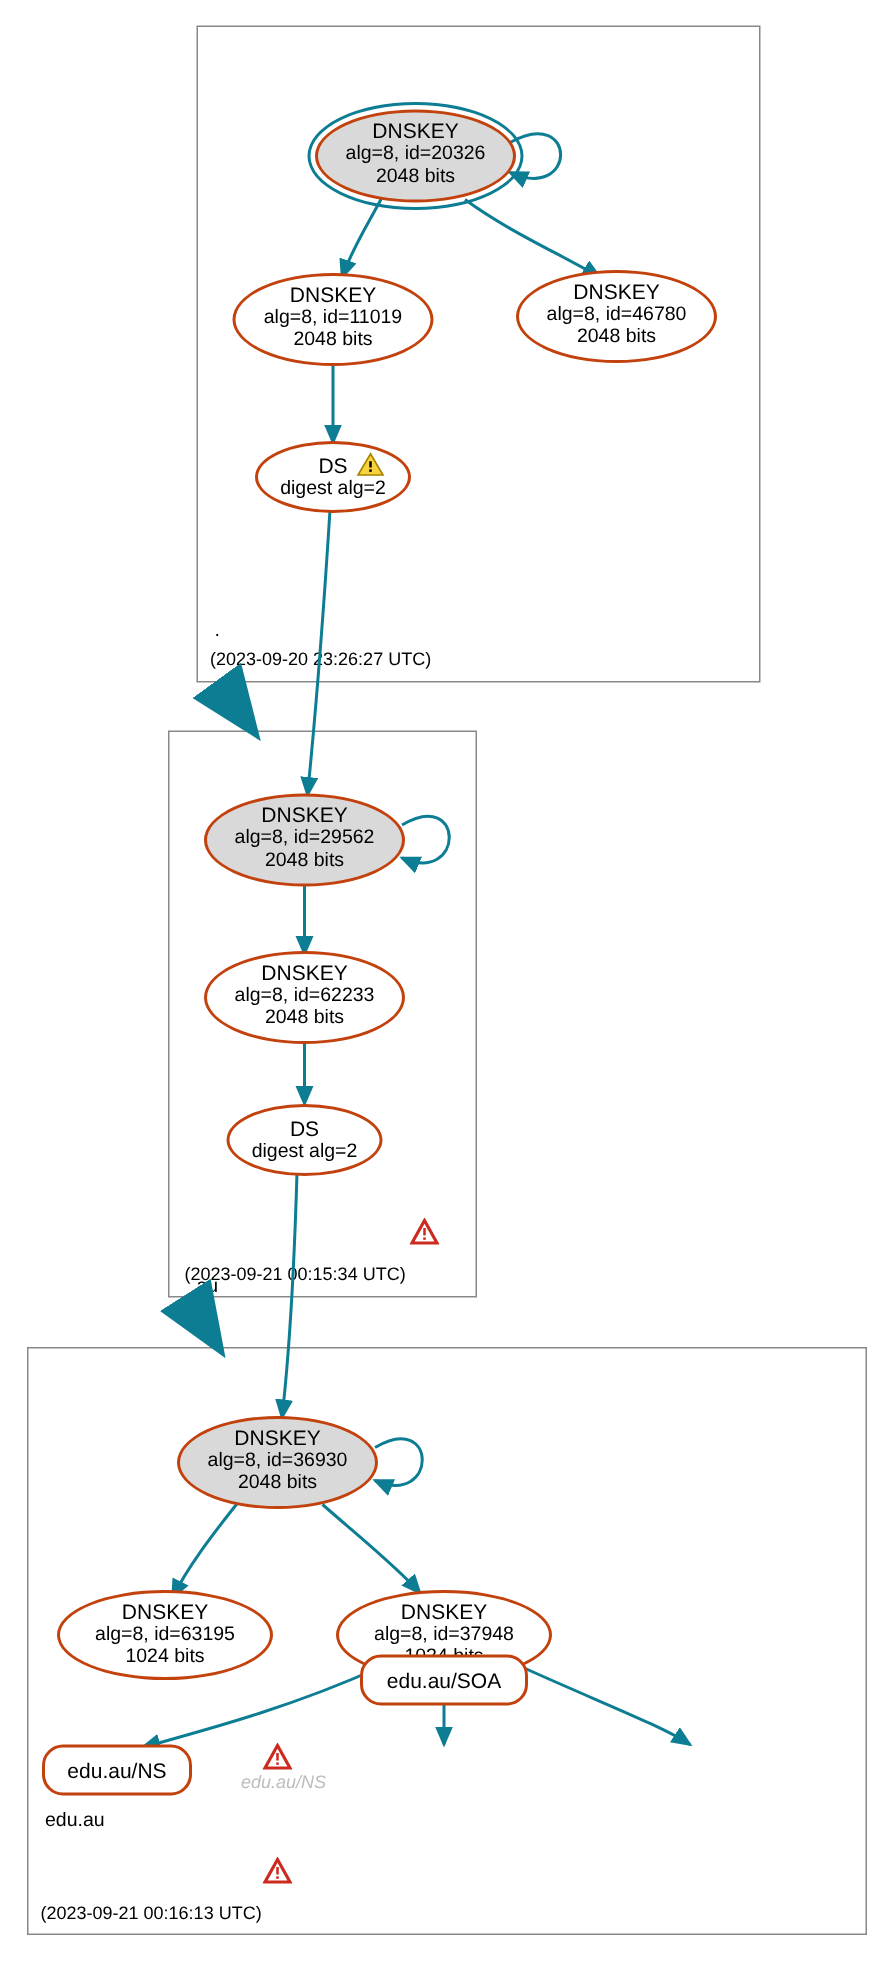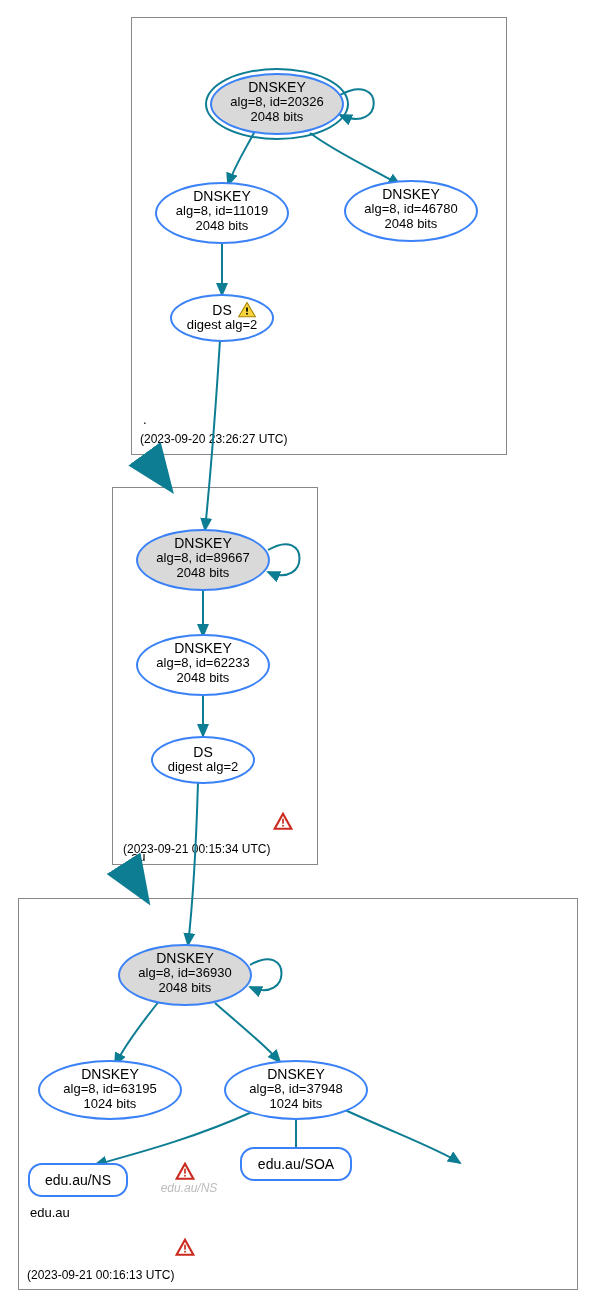--- a/index.html
+++ b/index.html
@@ -31,21 +31,21 @@
   .zone-label {
     position: absolute;
     font-size: 13px;
   }
   .zone-ts {
     position: absolute;
     font-size: 12px;
   }
   .node {
     position: absolute;
-    border: 2px solid #3b82f6;
+    border: 2px solid #c2410c;
     background: #fff;
     text-align: center;
     line-height: 1.15;
     transform: translate(-50%, -50%);
     font-size: 12px;
     box-sizing: content-box;
   }
   .node .title {
     font-size: 14px;
     margin-top: 4px;
@@ -197,21 +197,21 @@
   <div class="warn-yellow" style="left:247px; top:310px;">
     <svg viewBox="0 0 24 24">
         <path d="M12 3 L22 20 L2 20 Z" fill="#f7d33c" stroke="#a68200" stroke-width="1.3"></path>
         <rect x="11" y="9" width="2" height="5" fill="#000"></rect>
         <rect x="11" y="15.5" width="2" height="2" fill="#000"></rect>
       </svg>
   </div>
 
   <div class="node ellipse ksk" style="left:203px; top:560px;">
     <div class="title">DNSKEY</div>
-    <div class="sub">alg=8, id=89667</div>
+    <div class="sub">alg=8, id=29562</div>
     <div class="sub">2048 bits</div>
   </div>
 
   <div class="node ellipse" style="left:203px; top:665px;">
     <div class="title">DNSKEY</div>
     <div class="sub">alg=8, id=62233</div>
     <div class="sub">2048 bits</div>
   </div>
 
   <div class="node ellipse-xxs" style="left:203px; top:760px;">
@@ -249,21 +249,21 @@
 
   <div class="warn-red-gray" style="left:185px; top:1172px;">
     <svg viewBox="0 0 24 24">
         <path d="M12 2 L22 20 L2 20 Z" fill="#fff" stroke="#cc2a1f" stroke-width="2.5"></path>
         <rect x="11" y="8" width="2" height="6" fill="#cc2a1f"></rect>
         <rect x="11" y="15.5" width="2" height="2" fill="#cc2a1f"></rect>
       </svg>
   </div>
   <div class="faded-label" style="left:189px; top:1188px;">edu.au/NS</div>
 
-  <div class="node rrbox" style="left:296px; top:1164px; width:92px;">edu.au/SOA</div>
+  <div class="node rrbox" style="left:296px; top:1120px; width:92px;">edu.au/SOA</div>
 
 
   <div class="warn-red" style="left:185px; top:1248px;">
     <svg viewBox="0 0 24 24">
         <path d="M12 2 L22 20 L2 20 Z" fill="#fff" stroke="#cc2a1f" stroke-width="2.5"></path>
         <rect x="11" y="8" width="2" height="6" fill="#cc2a1f"></rect>
         <rect x="11" y="15.5" width="2" height="2" fill="#cc2a1f"></rect>
       </svg>
   </div>
 

